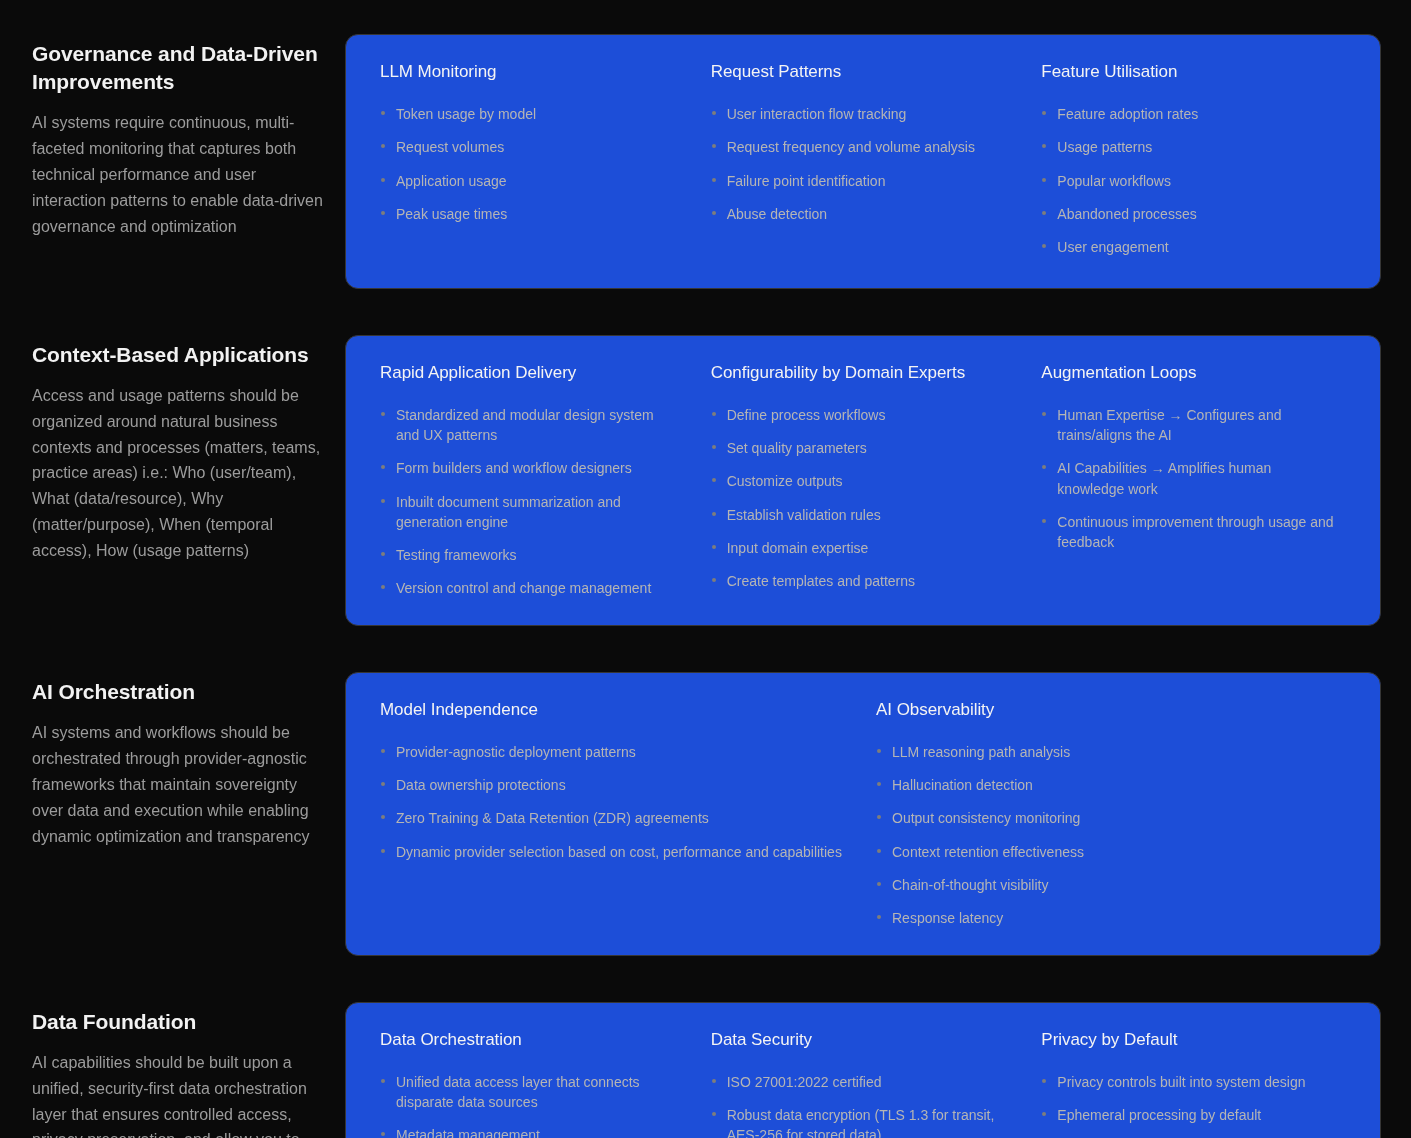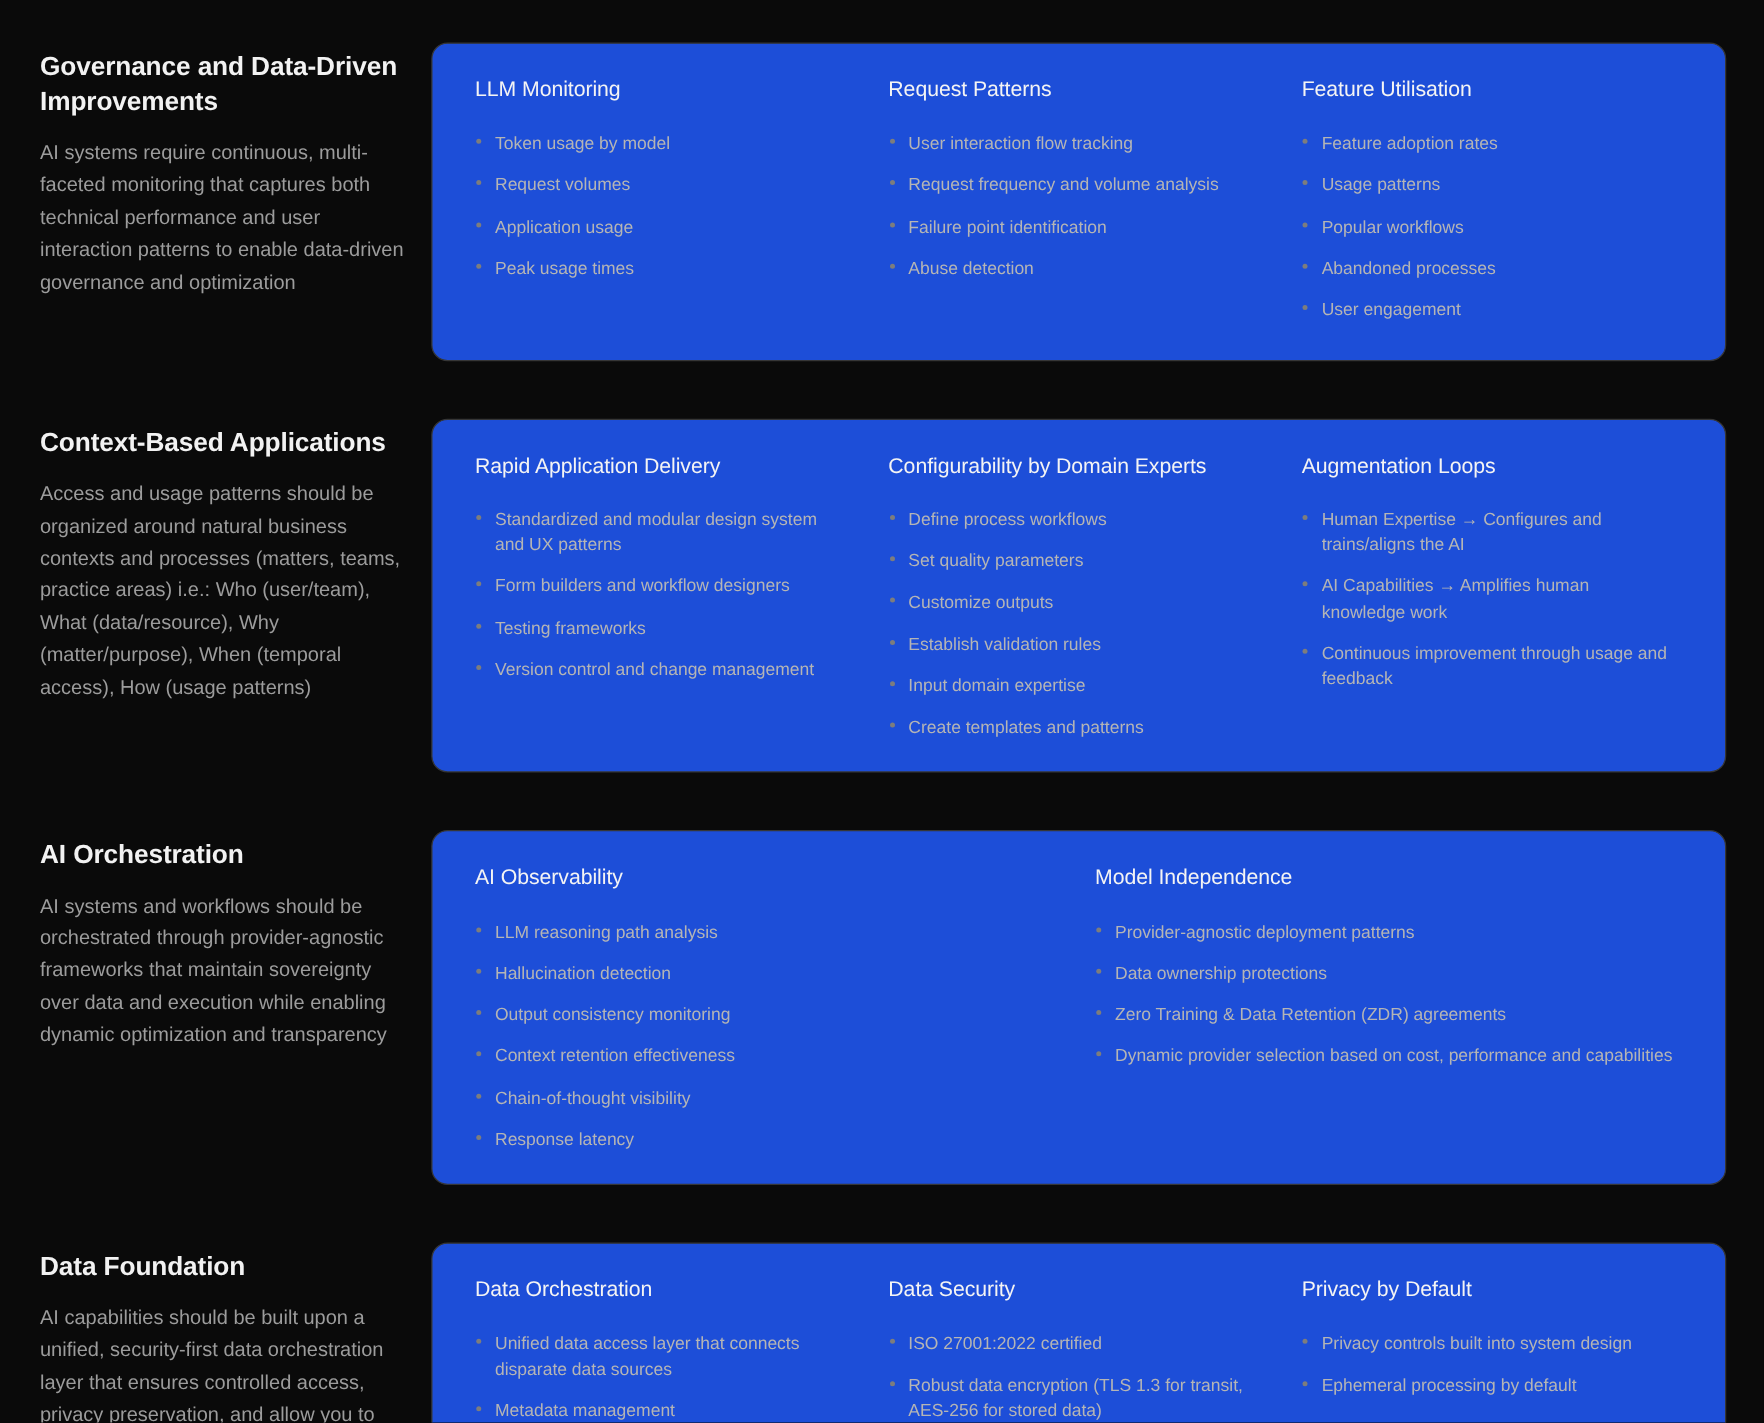--- a/index.html
+++ b/index.html
@@ -154,20 +154,21 @@
     <div class="section-intro">
       <div class="section-title">Context-Based Applications</div>
       <div class="section-desc">Access and usage patterns should be organized around natural business contexts and processes (matters, teams, practice areas) i.e.: Who (user/team), What (data/resource), Why (matter/purpose), When (temporal access), How (usage patterns)</div>
     </div>
     <div class="card">
       <div class="col">
         <div class="col-title">Rapid Application Delivery</div>
         <ul class="bullets">
           <li>Standardized and modular design system and UX patterns</li>
           <li>Form builders and workflow designers</li>
+          <li>Inbuilt document summarization and generation engine</li>
           <li>Testing frameworks</li>
           <li>Version control and change management</li>
         </ul>
       </div>
       <div class="col">
         <div class="col-title">Configurability by Domain Experts</div>
         <ul class="bullets">
           <li>Define process workflows</li>
           <li>Set quality parameters</li>
           <li>Customize outputs</li>
@@ -187,39 +188,39 @@
     </div>
   </div>
 
   <div class="section section-3">
     <div class="section-intro">
       <div class="section-title">AI Orchestration</div>
       <div class="section-desc">AI systems and workflows should be orchestrated through provider-agnostic frameworks that maintain sovereignty over data and execution while enabling dynamic optimization and transparency</div>
     </div>
     <div class="card">
       <div class="col">
+        <div class="col-title">Model Independence</div>
+        <ul class="bullets">
+          <li>Provider-agnostic deployment patterns</li>
+          <li>Data ownership protections</li>
+          <li>Zero Training &amp; Data Retention (ZDR) agreements</li>
+          <li>Dynamic provider selection based on cost, performance and capabilities</li>
+        </ul>
+      </div>
+      <div class="col">
         <div class="col-title">AI Observability</div>
         <ul class="bullets">
           <li>LLM reasoning path analysis</li>
           <li>Hallucination detection</li>
           <li>Output consistency monitoring</li>
           <li>Context retention effectiveness</li>
           <li>Chain-of-thought visibility</li>
           <li>Response latency</li>
         </ul>
       </div>
-      <div class="col">
-        <div class="col-title">Model Independence</div>
-        <ul class="bullets">
-          <li>Provider-agnostic deployment patterns</li>
-          <li>Data ownership protections</li>
-          <li>Zero Training &amp; Data Retention (ZDR) agreements</li>
-          <li>Dynamic provider selection based on cost, performance and capabilities</li>
-        </ul>
-      </div>
     </div>
   </div>
 
   <div class="section section-4">
     <div class="section-intro">
       <div class="section-title">Data Foundation</div>
       <div class="section-desc">AI capabilities should be built upon a unified, security-first data orchestration layer that ensures controlled access, privacy preservation, and allow you to hydrate AI with data across heterogeneous sources</div>
     </div>
     <div class="card">
       <div class="col">

